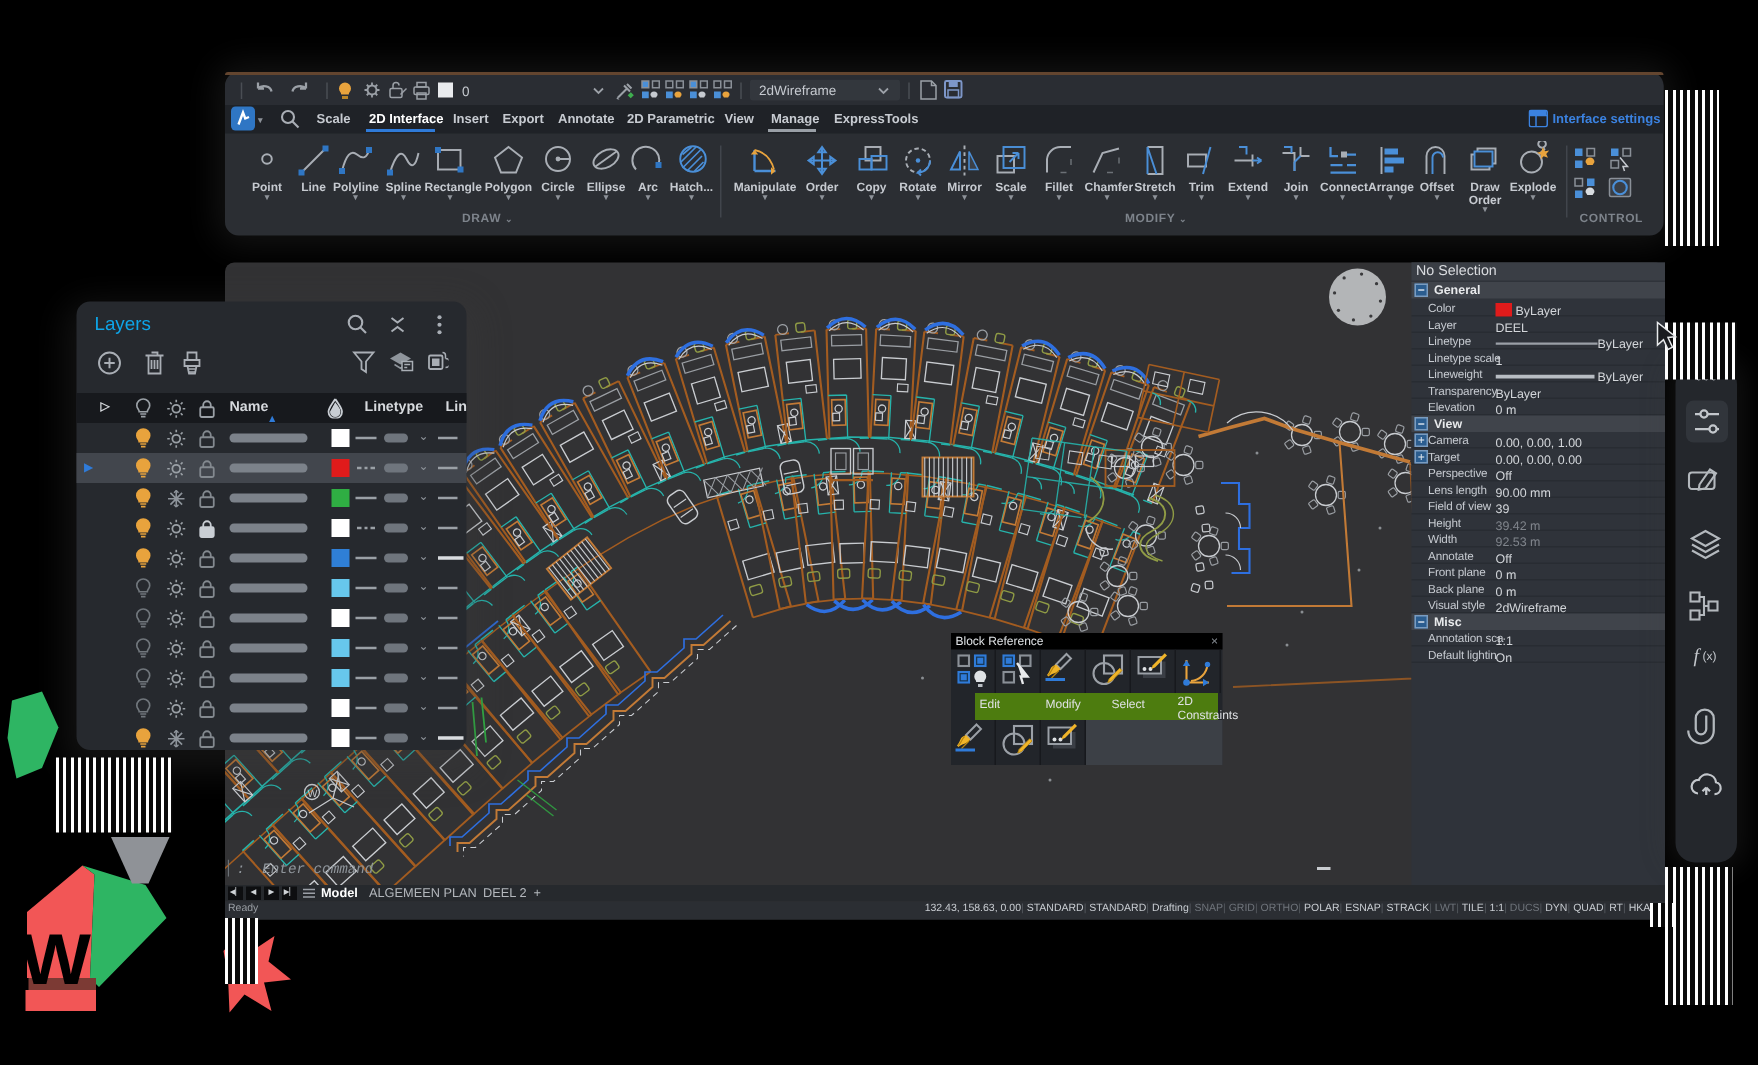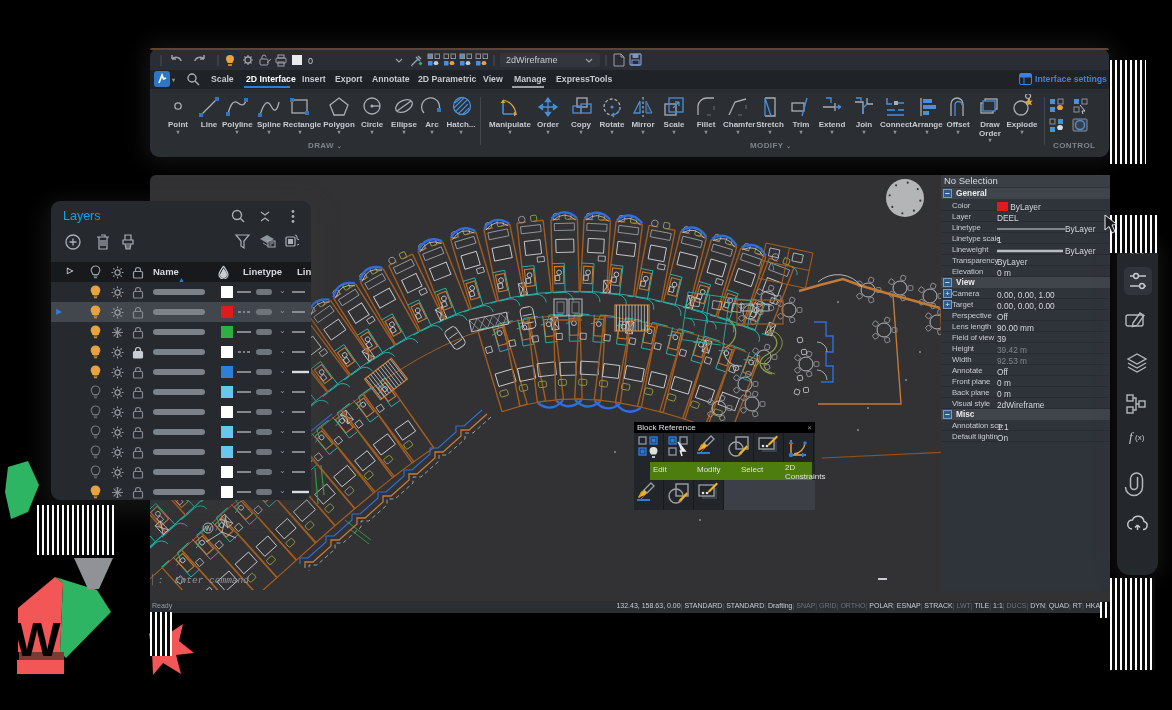--- a/index.html
+++ b/index.html
@@ -850,20 +850,32 @@
       <div class="prow" style="top:245px">
         <div class="plab">Annotation sca</div>
         <div class="pval">1:1</div>
       </div>
       <div class="prow" style="top:256px">
         <div class="plab">Default lightin</div>
         <div class="pval">On</div>
       </div>
     </div>
 <div id="cmdline"><span style="color:#6e747a">▏</span>:&nbsp; Enter command</div>
+    <div id="sheetbar">
+      <div class="abs" style="left:2px;top:1px;width:10px;height:9px;background:#0d0e10;color:#cfd3d7;font-size:5px;line-height:9px;text-align:center">◀▏</div>
+      <div class="abs" style="left:14px;top:1px;width:10px;height:9px;background:#0d0e10;color:#cfd3d7;font-size:5px;line-height:9px;text-align:center">◀</div>
+      <div class="abs" style="left:26px;top:1px;width:10px;height:9px;background:#0d0e10;color:#cfd3d7;font-size:5px;line-height:9px;text-align:center">▶</div>
+      <div class="abs" style="left:38px;top:1px;width:10px;height:9px;background:#0d0e10;color:#cfd3d7;font-size:5px;line-height:9px;text-align:center">▶▏</div>
+      <svg class="abs" style="left:51px;top:1px" width="10" height="9">
+        <path d="M1 2 h8 M1 4.5 h8 M1 7 h8" stroke="#9ba0a7"></path>
+      </svg>
+      <div class="abs" style="left:64px;top:0;height:11px;line-height:11px;color:#fff;font-weight:bold">Model</div>
+      <div class="abs" style="left:96px;top:0;height:11px;line-height:11px">ALGEMEEN PLAN</div>
+      <div class="abs" style="left:172px;top:0;height:11px;line-height:11px">DEEL 2&nbsp; +</div>
+    </div>
     <div id="statbar">
       <div class="abs" style="left:2px;top:1px">Ready</div>
       <div class="abs" style="right:8px;top:1px;white-space:nowrap"><span style="color:#c9cdd2">132.43, 158.63, 0.00</span><span style="color:#55595f">|</span> <span style="color:#c9cdd2">STANDARD</span><span style="color:#55595f">|</span> <span style="color:#c9cdd2">STANDARD</span><span style="color:#55595f">|</span> <span style="color:#c9cdd2">Drafting</span><span style="color:#55595f">|</span> <span style="color:#6f747b">SNAP</span><span style="color:#55595f">|</span> <span style="color:#6f747b">GRID</span><span style="color:#55595f">|</span> <span style="color:#6f747b">ORTHO</span><span style="color:#55595f">|</span> <span style="color:#c9cdd2">POLAR</span><span style="color:#55595f">|</span> <span style="color:#c9cdd2">ESNAP</span><span style="color:#55595f">|</span> <span style="color:#c9cdd2">STRACK</span><span style="color:#55595f">|</span> <span style="color:#6f747b">LWT</span><span style="color:#55595f">|</span> <span style="color:#c9cdd2">TILE</span><span style="color:#55595f">|</span> <span style="color:#c9cdd2">1:1</span><span style="color:#55595f">|</span> <span style="color:#6f747b">DUCS</span><span style="color:#55595f">|</span> <span style="color:#c9cdd2">DYN</span><span style="color:#55595f">|</span> <span style="color:#c9cdd2">QUAD</span><span style="color:#55595f">|</span> <span style="color:#c9cdd2">RT</span><span style="color:#55595f">|</span> <span style="color:#c9cdd2">HKA</span><span style="color:#55595f">|</span></div>
     </div>
 </div>
 <div id="layers" class="abs">
     <div class="abs" style="left:12px;top:8px;font-size:12.5px;font-weight:normal;color:#0ea5e9">Layers</div>
     <svg class="abs" style="left:178px;top:8px" width="72" height="15" viewBox="0 0 72 15">
     <circle cx="8" cy="6" r="4.5" stroke="#a9aeb5" fill="none" stroke-width="1.4"></circle>
       <path d="M11 9 L15 13" stroke="#a9aeb5" stroke-width="1.4"></path>

